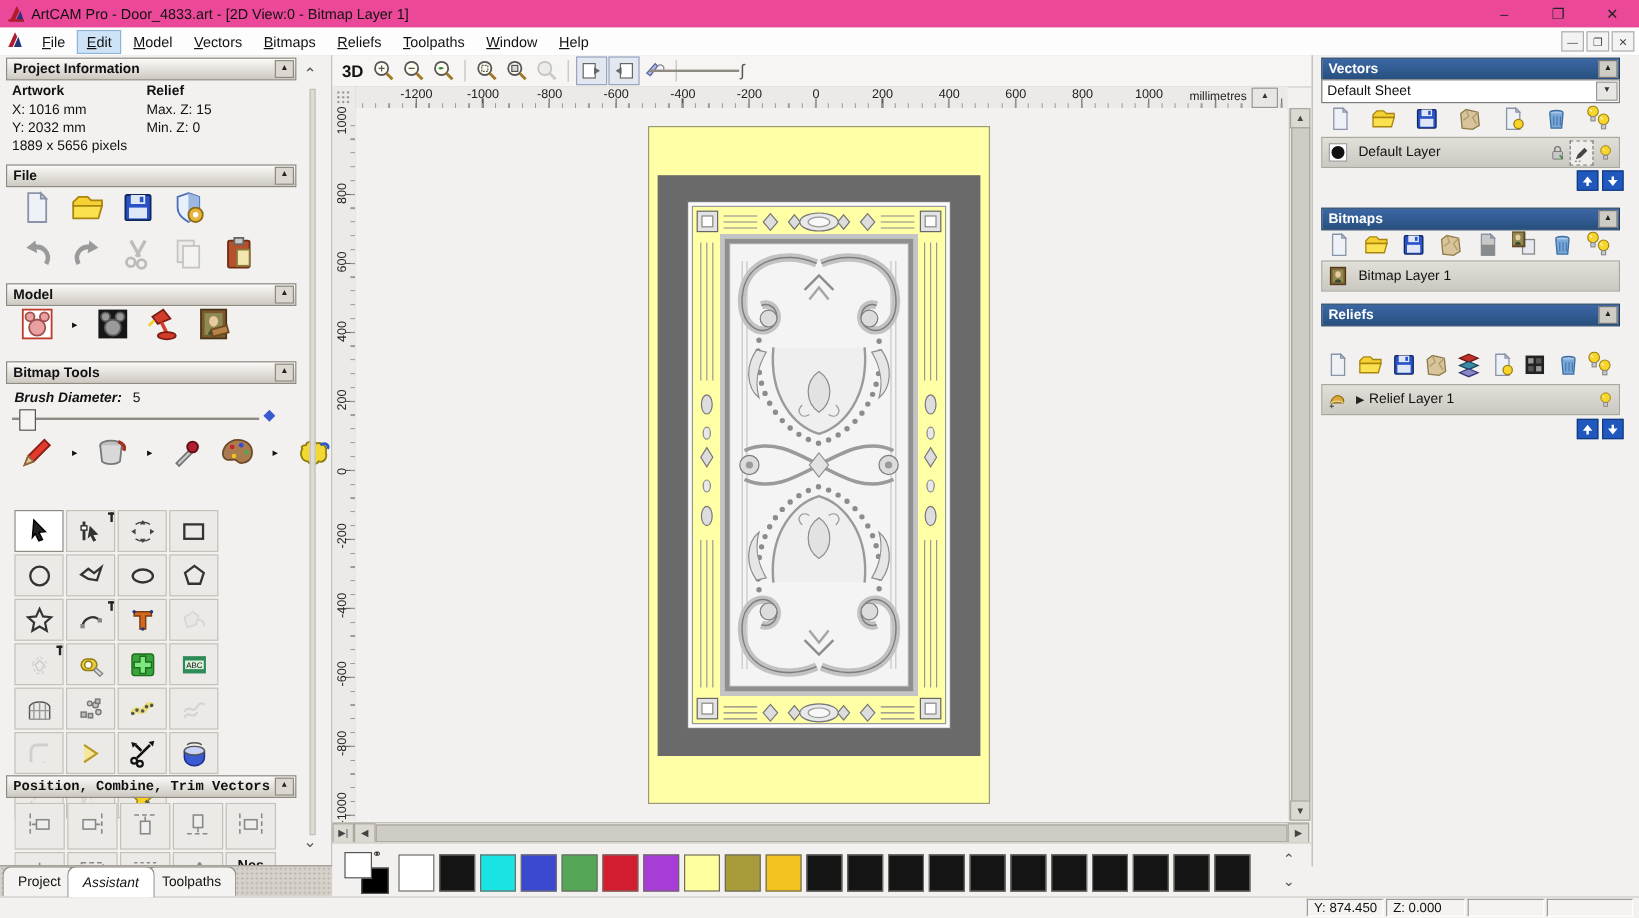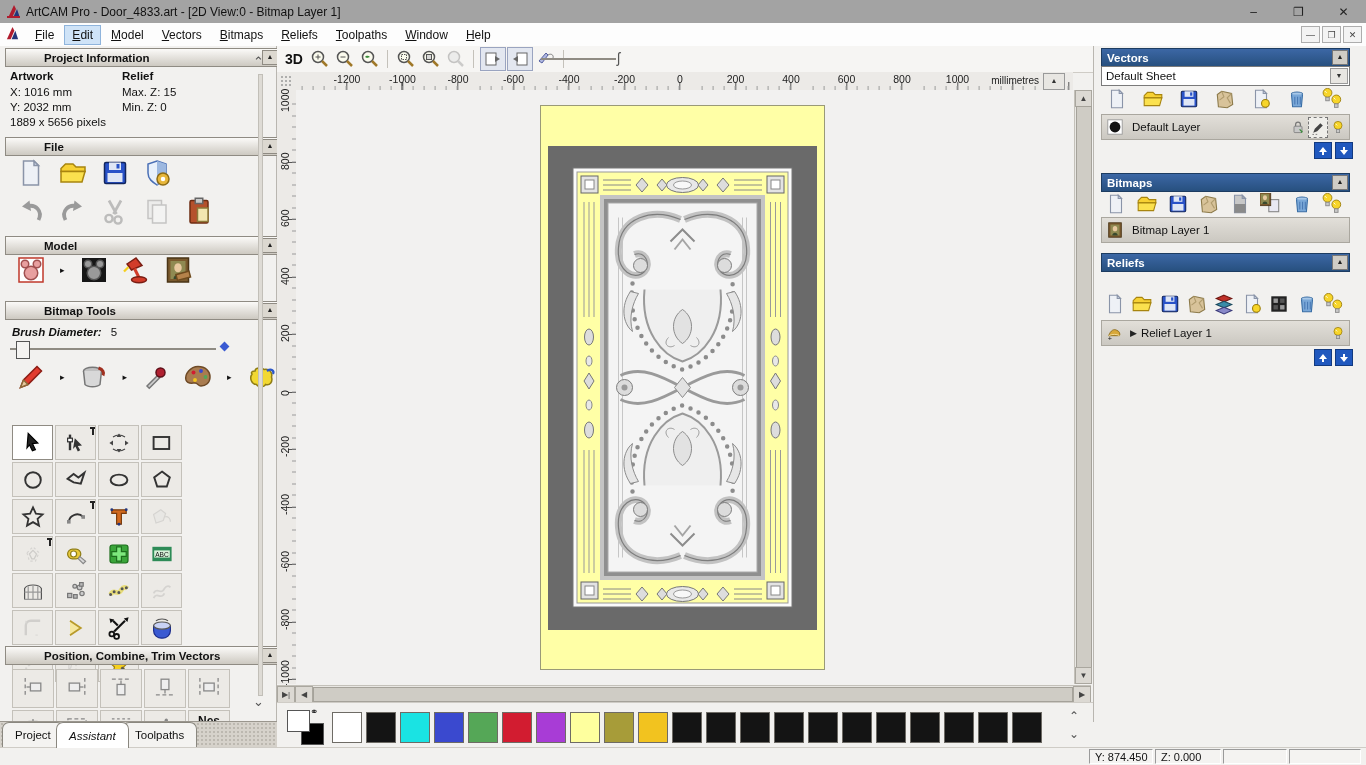--- a/index.html
+++ b/index.html
@@ -1,31 +1,31 @@
 <!DOCTYPE html>
 <html><head>
 <meta charset="utf-8">
 <style>
   html,body{margin:0;padding:0;background:#cfcfcf;font-family:"Liberation Sans",sans-serif;-webkit-font-smoothing:antialiased;}
   #app{position:relative;width:1366px;height:765px;background:#f2f1ef;overflow:hidden;font-size:11px;color:#111;}
   .abs{position:absolute;}
   
-  .titlebar{left:0;top:0;width:1366px;height:23px;background:#a3a3a3;border-bottom:1px solid #e4e4e4;display:flex;align-items:center;}
+  .titlebar{left:0;top:0;width:1366px;height:23px;background:#ec4899;border-bottom:1px solid #e4e4e4;display:flex;align-items:center;}
   .title-text{margin-left:6px;font-size:12px;color:#111;}
   .win-controls{position:absolute;right:0;top:0;height:23px;display:flex;}
   .win-btn{width:45px;height:23px;display:flex;align-items:center;justify-content:center;font-size:12px;color:#222;}
   .menubar{left:0;top:23px;width:1366px;height:23px;background:#fdfdfd;border-bottom:1px solid #d8d6d2;display:flex;align-items:center;}
   .menu-item{padding:2px 7px;margin-right:4px;font-size:12px;color:#111;}
   .menu-item u{text-decoration:underline;}
   .menu-item.active{background:#cfe3f7;outline:1px solid #8fb4dc;}
   .mdi-controls{position:absolute;right:4px;top:26px;display:flex;gap:2px;}
   .mdi-btn{width:17px;height:15px;border:1px solid #adadad;background:#f3f3f3;display:flex;align-items:center;justify-content:center;font-size:9px;color:#444;}
   
   .left-panel{left:0;top:46px;width:276px;height:676px;background:#f2f1ef;border-right:1px solid #b9b6b0;}
-  .sec-hdr{position:absolute;left:5px;width:240px;height:17px;background:linear-gradient(#fbfaf8,#cdc9c1);border:1px solid #8f8b83;display:flex;align-items:center;padding-left:33px;}
+  .sec-hdr{position:absolute;left:5px;width:240px;height:17px;background:linear-gradient(#fbfaf8,#cdc9c1);border:1px solid #8f8b83;display:flex;align-items:center;}
   .sec-hdr b{margin-left:5px;font-size:11.5px;}
   .collapse-btn{position:absolute;right:1px;top:1px;width:14px;height:13px;background:#dcd8d0;border:1px solid #8f8b83;font-size:7px;line-height:12px;text-align:center;color:#222;}
   .info-txt{position:absolute;font-size:11.5px;}
   .info-b{font-weight:bold;}
   .icon24{display:inline-flex;width:30px;height:30px;}
   .icon24 svg{width:30px;height:30px;}
   .irow{position:absolute;display:flex;align-items:center;}
   .fly{font-size:9px;color:#111;margin:0 2px;}
   .vt-grid{position:absolute;left:12px;top:425px;width:208px;display:flex;flex-wrap:wrap;}
   .vt-btn{width:39px;height:33px;margin:0 2px 2px 0;background:#eceae6;border:1px solid #c4c1ba;display:flex;align-items:center;justify-content:center;position:relative;}
@@ -503,21 +503,21 @@
           </svg>
         </div>
         <div class="vt-btn">
           <svg viewBox="0 0 20 20">
             <path d="M10 2l2.4 5.2 5.6.6-4.2 3.8 1.2 5.6-5-2.9-5 2.9 1.2-5.6L2 7.8l5.6-.6z" fill="#f5d020" stroke="#9c7d0a"></path>
             <path d="M12 12l5 5" stroke="#555" stroke-width="2"></path>
           </svg>
         </div>
       </div>
 
-    <div class="sec-hdr" style="top:600px;">
+    <div class="sec-hdr" style="top:600px;font-family:Liberation Mono, monospace;">
       <b>Position, Combine, Trim Vectors</b>
       <div class="collapse-btn">▲</div>
     </div>
     <div class="pos-wrap" style="top:623px;" id="posGrid">
         <div class="pos-btn">
           <svg viewBox="0 0 20 20">
             <path d="M4 3v14" stroke="#888" stroke-dasharray="3 2"></path>
             <rect x="8" y="7" width="8" height="6" fill="#eee" stroke="#888"></rect>
             <path d="M8 10H5" stroke="#888"></path>
           </svg>

